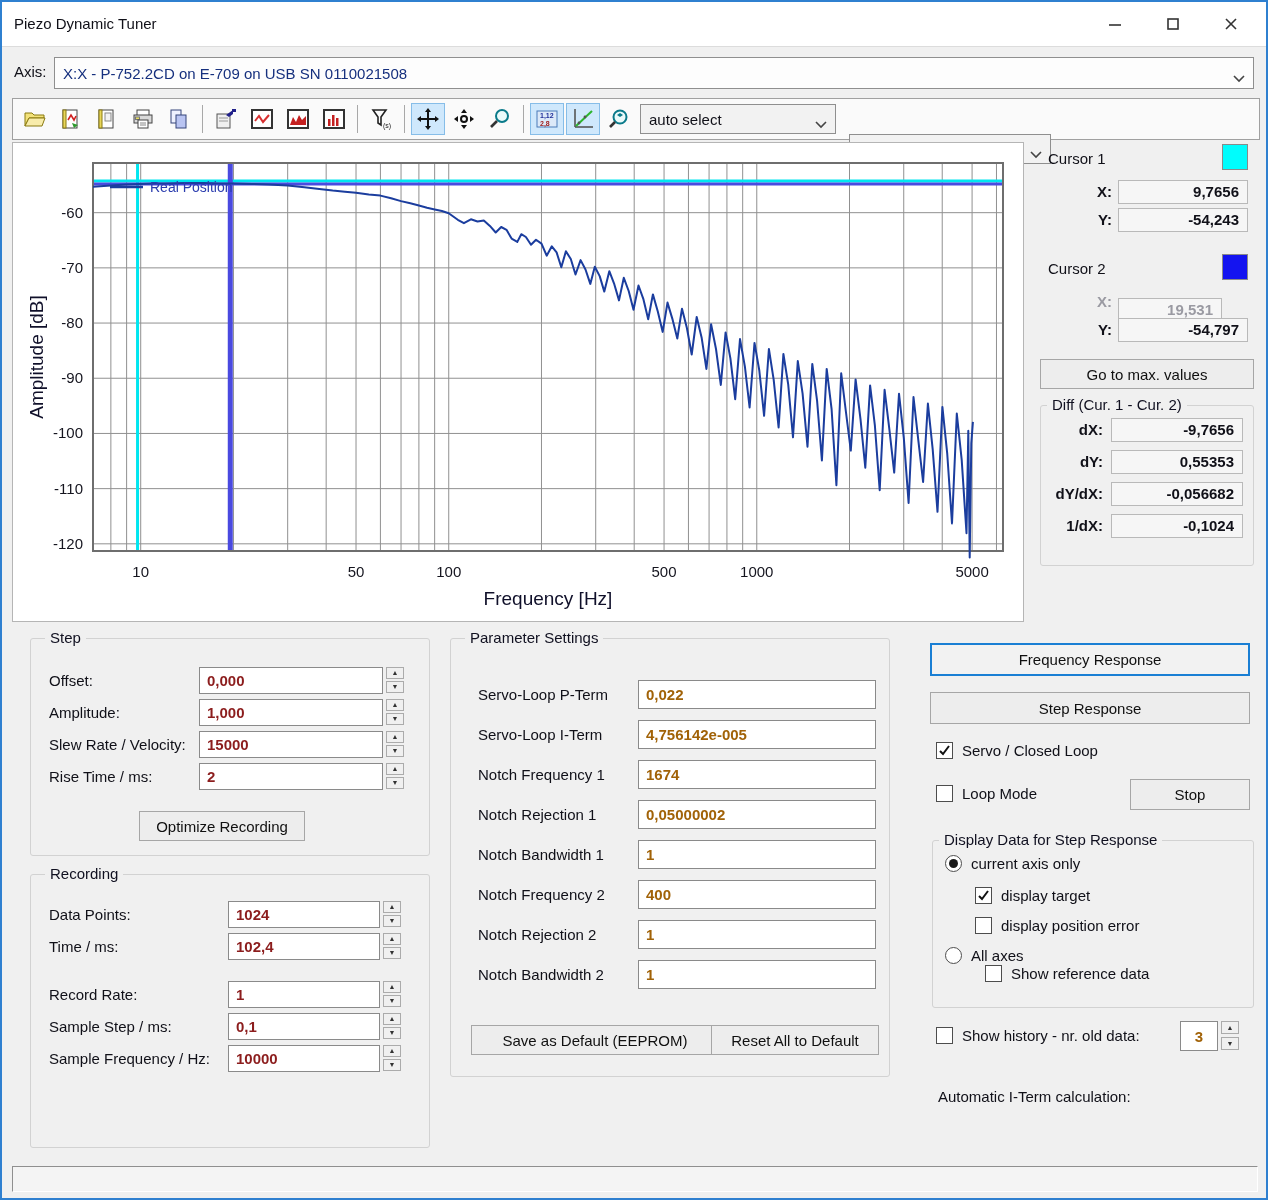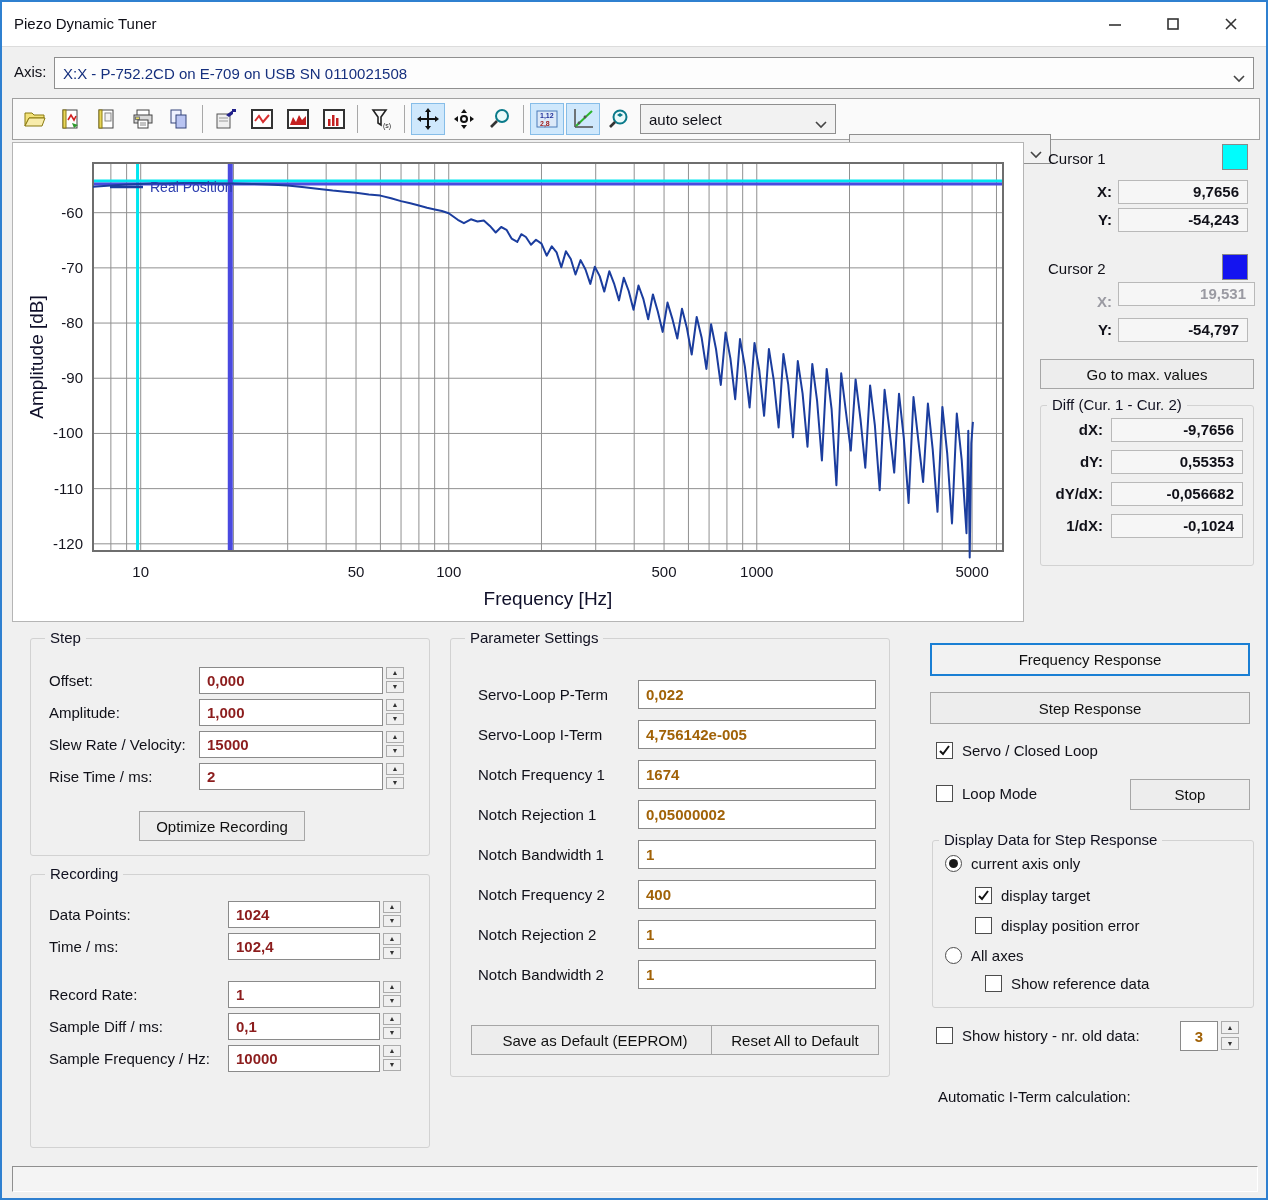--- a/index.html
+++ b/index.html
@@ -303,21 +303,21 @@
     <div class="clabel" style="left:16px; top:8px;">Cursor 1</div>
     <div class="swatch" style="left:190px; top:2px; background:#00fdfd;"></div>
     <div class="rowlab" style="left:10px; top:41px;">X:</div>
     <div class="rofield" style="left:86px; top:38px; width:130px;">9,7656</div>
     <div class="rowlab" style="left:10px; top:69px;">Y:</div>
     <div class="rofield" style="left:86px; top:66px; width:130px;">-54,243</div>
 
     <div class="clabel" style="left:16px; top:118px;">Cursor 2</div>
     <div class="swatch" style="left:190px; top:112px; background:#1414f0;"></div>
     <div class="rowlab dis" style="left:10px; top:151px;">X:</div>
-    <div class="rofield dis" style="left:86px; top:140px; width:137px;">19,531</div>
+    <div class="rofield dis" style="left:86px; top:156px; width:104px;">19,531</div>
     <div class="rowlab" style="left:10px; top:179px;">Y:</div>
     <div class="rofield" style="left:86px; top:176px; width:130px;">-54,797</div>
 
     <div class="btn abs" style="left:8px; top:217px; width:214px; height:30px;">Go to max. values</div>
 
     <div class="group" style="left:8px; top:263px; width:214px; height:161px;">
       <div class="gtitle" style="left:6px;">Diff (Cur. 1 - Cur. 2)</div>
       <div class="rowlab" style="left:-4px; top:15px; width:66px;">dX:</div>
       <div class="rofield" style="left:70px; top:12px; width:132px;">-9,7656</div>
       <div class="rowlab" style="left:-4px; top:47px; width:66px;">dY:</div>
@@ -371,21 +371,21 @@
     <div class="spin" style="left:352px; top:58px; height:27px;">
         <div class="sbtn">▲</div>
         <div class="sbtn">▼</div>
       </div>
     <div class="flabel" style="left:18px; top:111px;">Record Rate:</div>
     <input class="field red" style="left: 197px; top: 106px; width: 152px; height: 27px;" value="1">
     <div class="spin" style="left:352px; top:106px; height:27px;">
         <div class="sbtn">▲</div>
         <div class="sbtn">▼</div>
       </div>
-    <div class="flabel" style="left:18px; top:143px;">Sample Diff / ms:</div>
+    <div class="flabel" style="left:18px; top:143px;">Sample Step / ms:</div>
     <input class="field red" style="left: 197px; top: 138px; width: 152px; height: 27px;" value="0,1">
     <div class="spin" style="left:352px; top:138px; height:27px;">
         <div class="sbtn">▲</div>
         <div class="sbtn">▼</div>
       </div>
     <div class="flabel" style="left:18px; top:175px;">Sample Frequency / Hz:</div>
     <input class="field red" style="left: 197px; top: 170px; width: 152px; height: 27px;" value="10000">
     <div class="spin" style="left:352px; top:170px; height:27px;">
         <div class="sbtn">▲</div>
         <div class="sbtn">▼</div>
@@ -446,21 +446,21 @@
       <span>display target</span>
     </div>
     <div class="ctlrow" style="left:42px; top:76px;">
       <span class="cb"></span>
       <span>display position error</span>
     </div>
     <div class="ctlrow" style="left:12px; top:106px;">
       <span class="rb"></span>
       <span>All axes</span>
     </div>
-    <div class="ctlrow" style="left:12px; top:134px;padding-left:40px;">
+    <div class="ctlrow" style="left:12px; top:124px;padding-left:40px;">
       <span class="cb"></span>
       <span>Show reference data</span>
     </div>
   </div>
 
   <div class="ctlrow" style="left:934px; top:1025px;">
     <span class="cb"></span>
     <span>Show history - nr. old data:</span>
   </div>
   <input class="field dark abs" style="left: 1178px; top: 1019px; width: 38px; height: 30px; text-align: center;" value="3">

